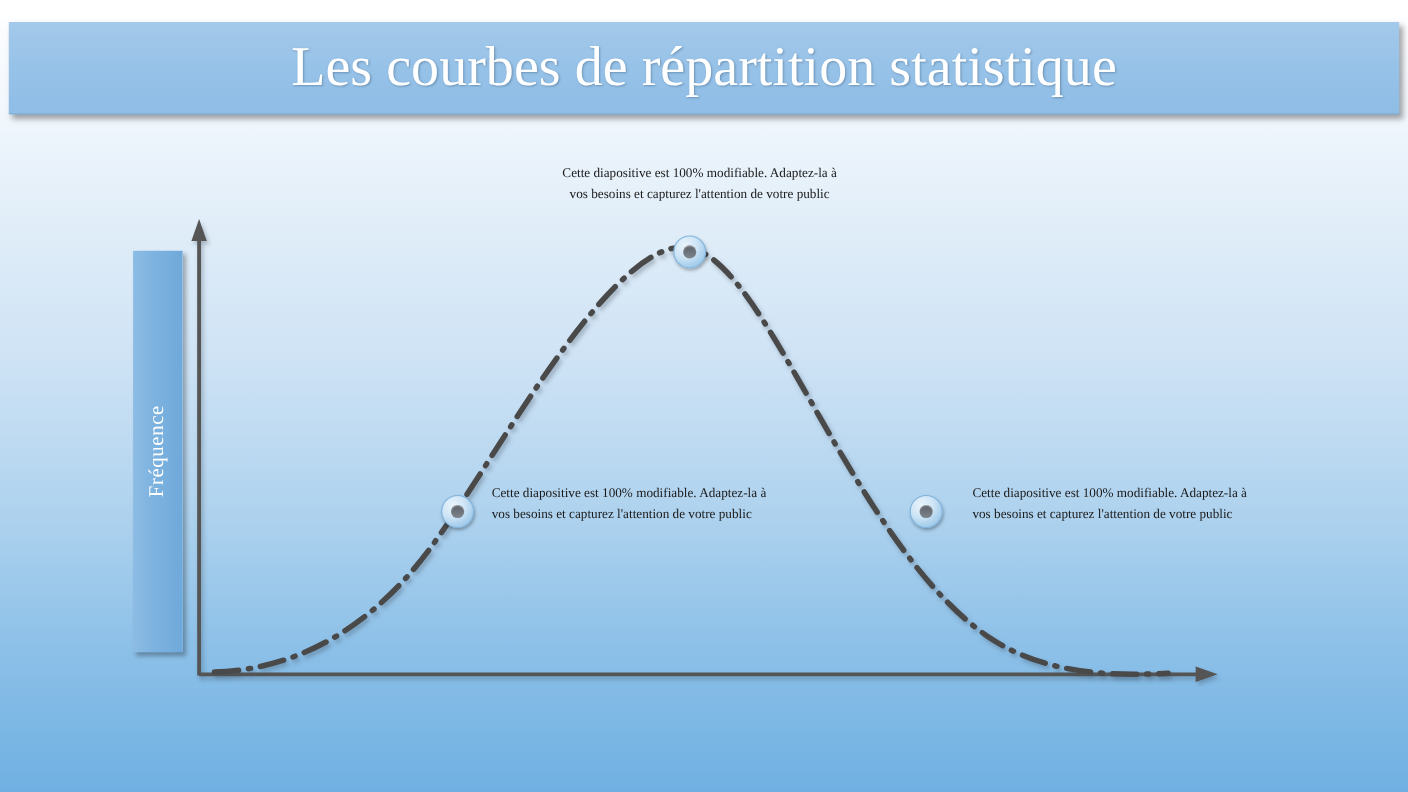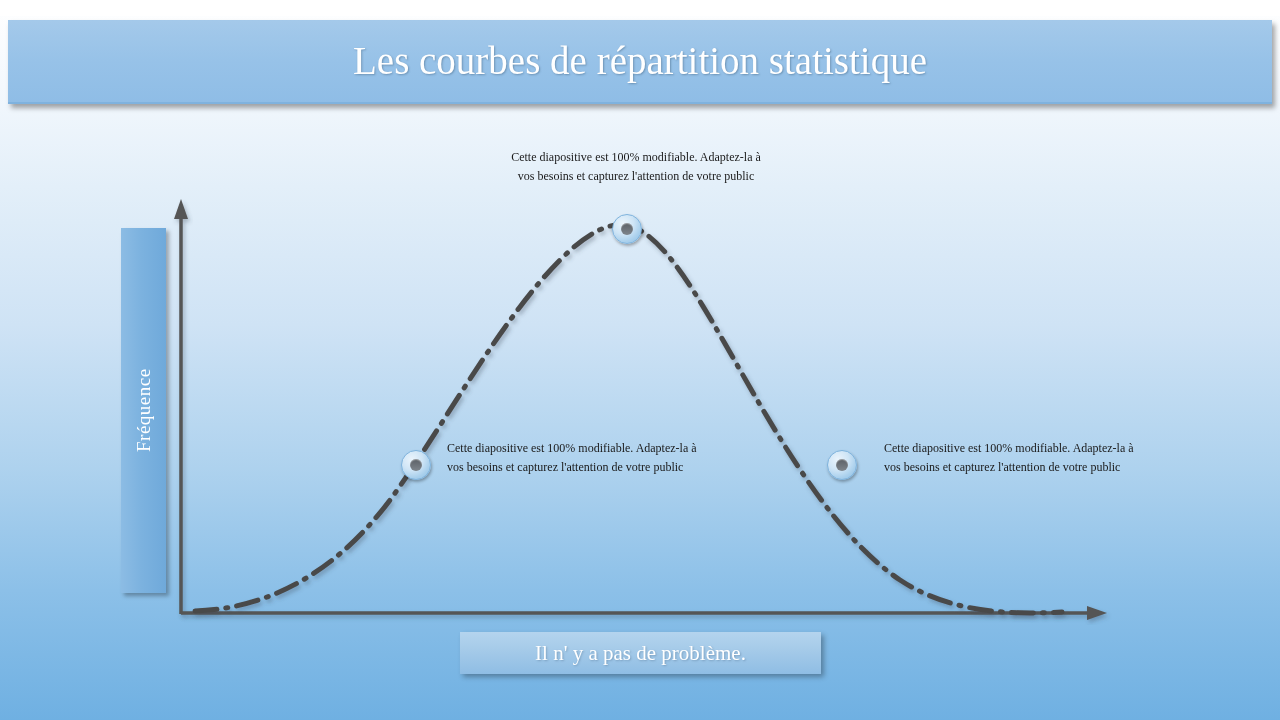--- a/index.html
+++ b/index.html
@@ -40,21 +40,21 @@
   }
   #title-text {
     position: absolute;
     left: 0;
     top: 0;
     width: 1264px;
     height: 82px;
     line-height: 82px;
     text-align: center;
     color: #ffffff;
-    font-size: 39px;
+    font-size: 51px;
     font-family: "Liberation Serif", serif;
     font-weight: normal;
     text-shadow: 1px 1px 2px rgba(60,90,120,0.45);
     white-space: nowrap;
   }
 
   
   #ylabel-box {
     position: absolute;
     left: 121px;
@@ -211,17 +211,14 @@
   </svg>
 
   <div class="annot" id="annot-top">Cette diapositive est 100% modifiable. Adaptez-la à vos besoins et capturez l'attention de votre public</div>
   <div class="annot" id="annot-left">Cette diapositive est 100% modifiable. Adaptez-la à vos besoins et capturez l'attention de votre public</div>
   <div class="annot" id="annot-right">Cette diapositive est 100% modifiable. Adaptez-la à vos besoins et capturez l'attention de votre public</div>
 
   <div class="marker" id="marker-top"></div>
   <div class="marker" id="marker-left"></div>
   <div class="marker" id="marker-right"></div>
 
-  <div id="caption-box">
-    <div id="caption-text">Il n' y a pas de problème.</div>
-  </div>
 
 </div>
 
 </body></html>

